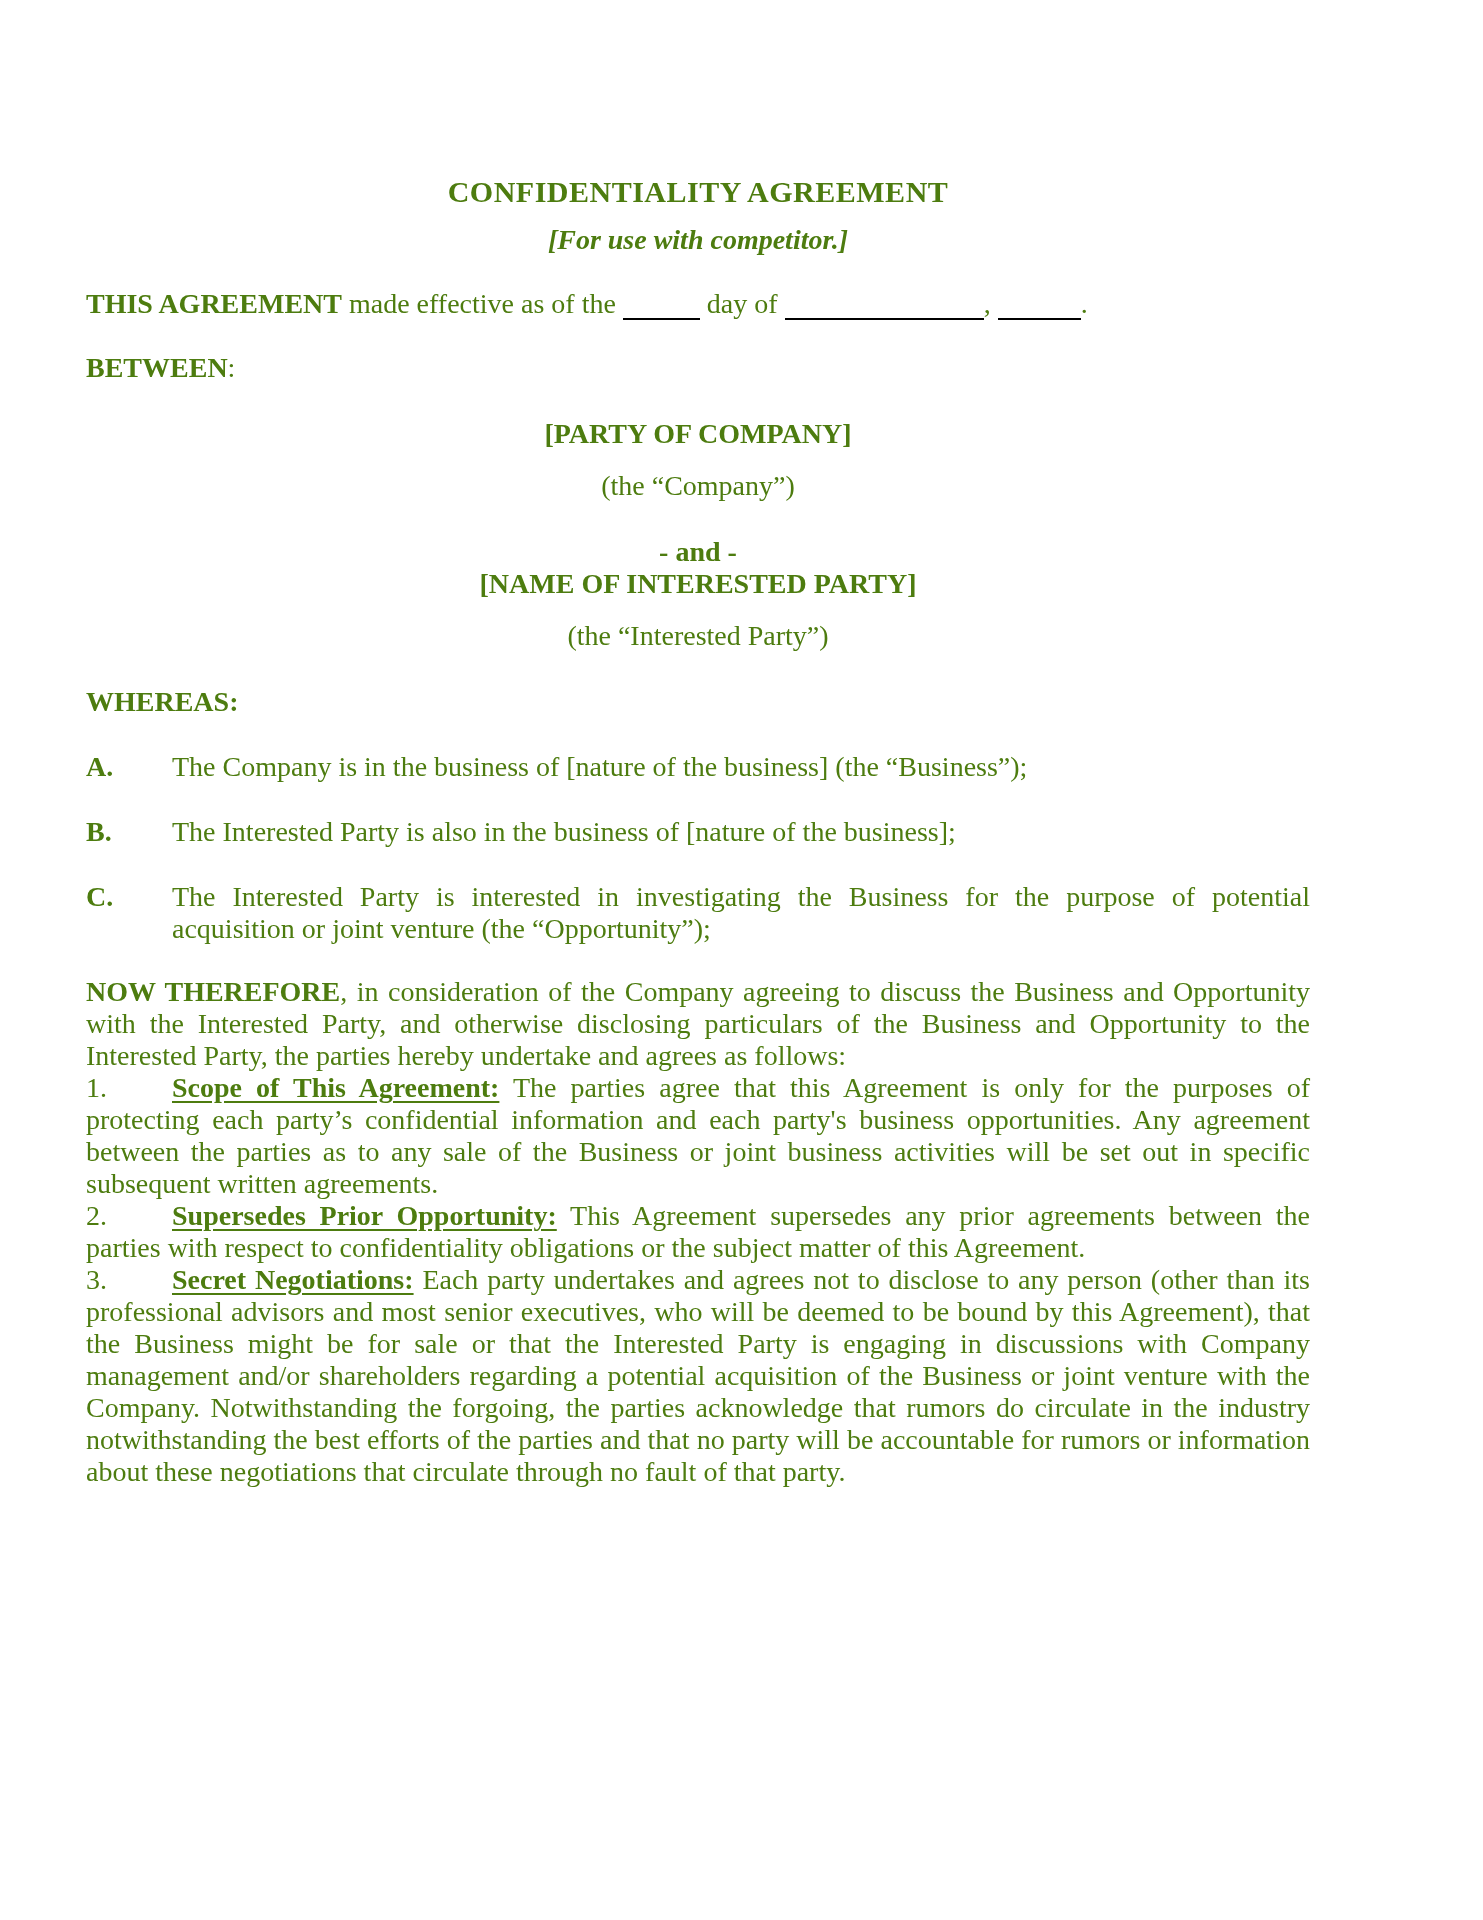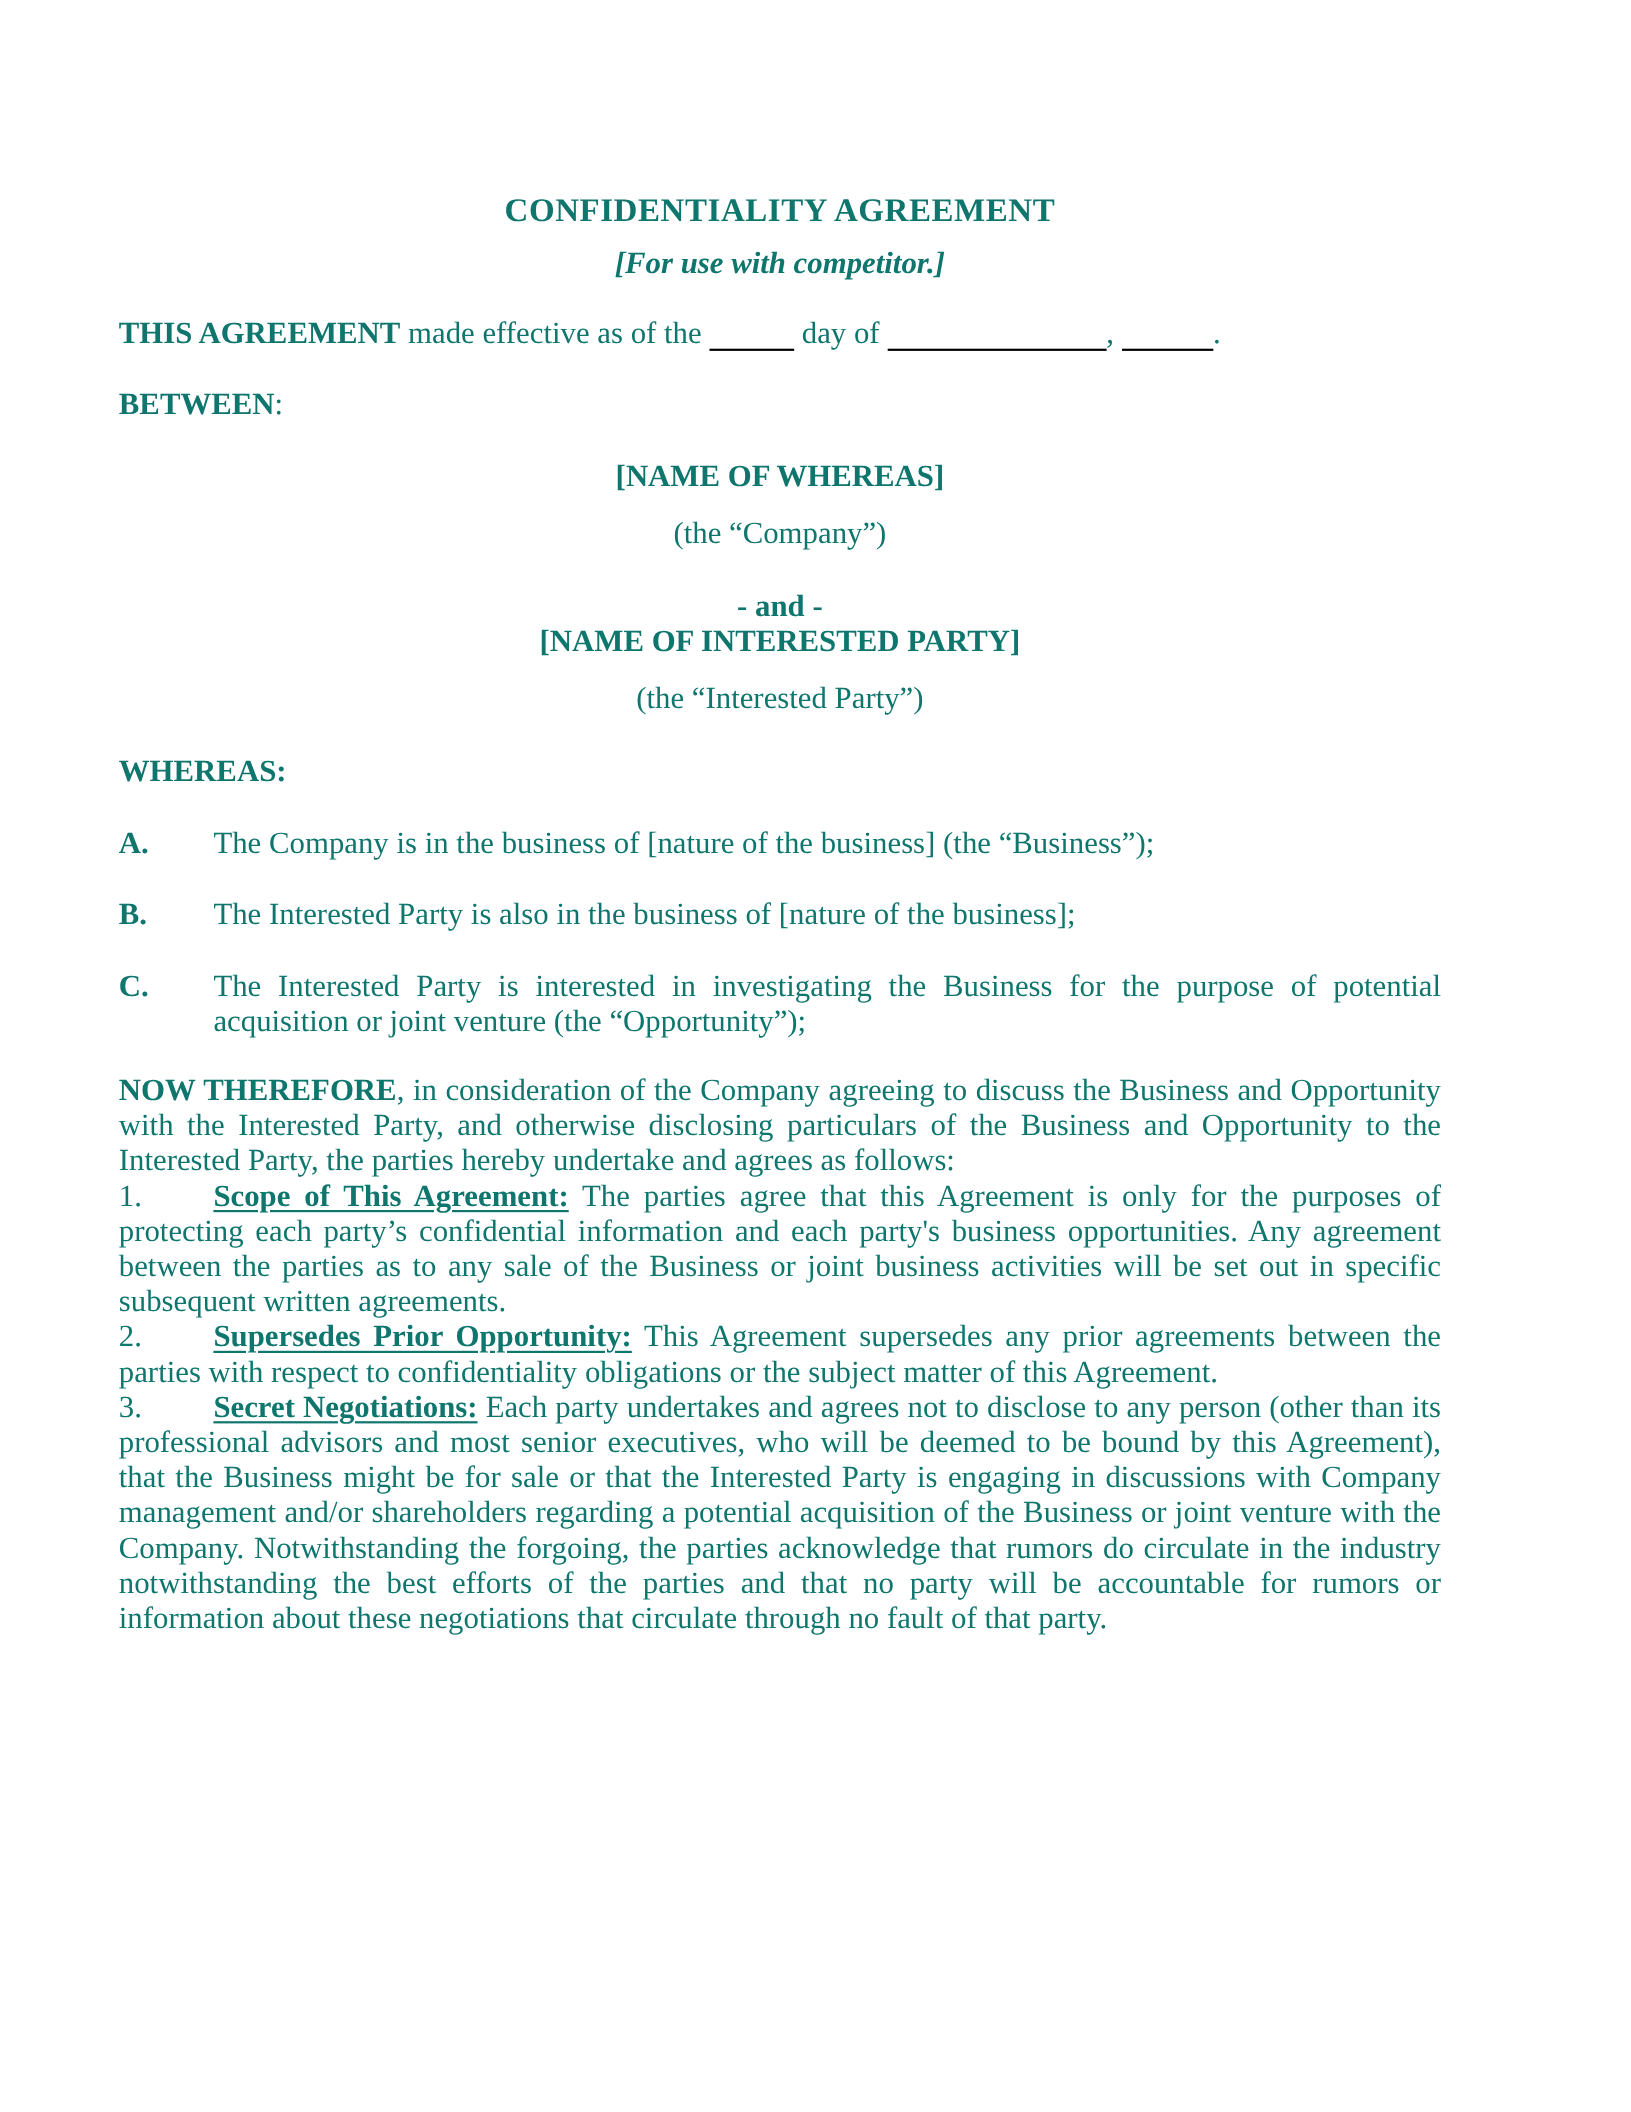--- a/index.html
+++ b/index.html
@@ -3,25 +3,25 @@
 <meta charset="utf-8">
 <title>Confidentiality Agreement</title>
 <style>
   * { margin: 0; padding: 0; box-sizing: border-box; }
   html, body { background: #ffffff; }
   .page {
     position: relative;
     width: 1483px;
     height: 1920px;
     background: #ffffff;
-    color: #0f766e;
+    color: #4d7c0f;
     font-family: "Liberation Serif", "DejaVu Serif", serif;
     font-size: 28px;
     line-height: 32px;
-    padding: 176px 173px 0 108px;
+    padding: 176px 173px 0 86px;
     overflow: hidden;
   }
   .center { text-align: center; }
   .b { font-weight: bold; }
   .title {
     text-align: center;
     font-weight: bold;
     font-size: 30px;
     letter-spacing: 0.5px;
   }
@@ -74,21 +74,21 @@
 <div class="page">
 
   <div class="title">CONFIDENTIALITY AGREEMENT</div>
 
   <div class="subtitle">[For use with competitor.]</div>
 
   <p class="intro"><span class="b">THIS AGREEMENT</span><span> made effective as of the </span><span class="blank blank-day"></span><span> day of </span><span class="blank blank-month"></span><span>, </span><span class="blank blank-year"></span><span>.</span></p>
 
   <p class="between"><span class="b">BETWEEN</span><span>:</span></p>
 
-  <div class="company-name name-line">[NAME OF WHEREAS]</div>
+  <div class="company-name name-line">[PARTY OF COMPANY]</div>
   <div class="alias center">(the “Company”)</div>
 
   <div class="and-sep name-line">- and -</div>
 
   <div class="party-name name-line">[NAME OF INTERESTED PARTY]</div>
   <div class="alias center">(the “Interested Party”)</div>
 
   <p class="whereas b">WHEREAS:</p>
 
   <div class="recital">

